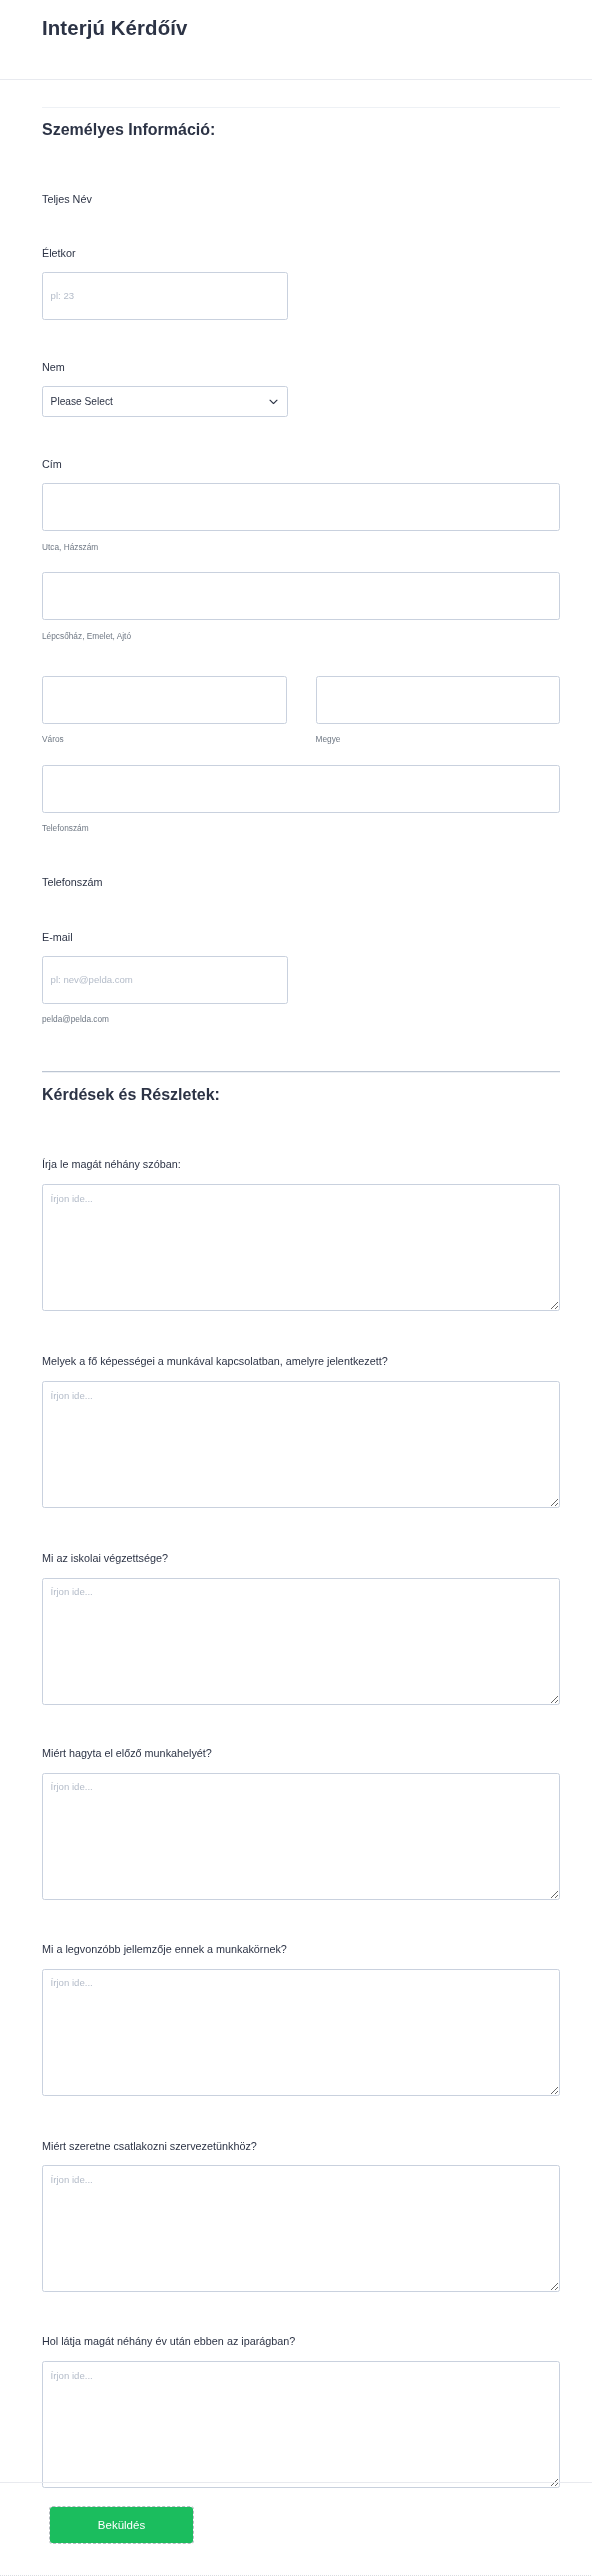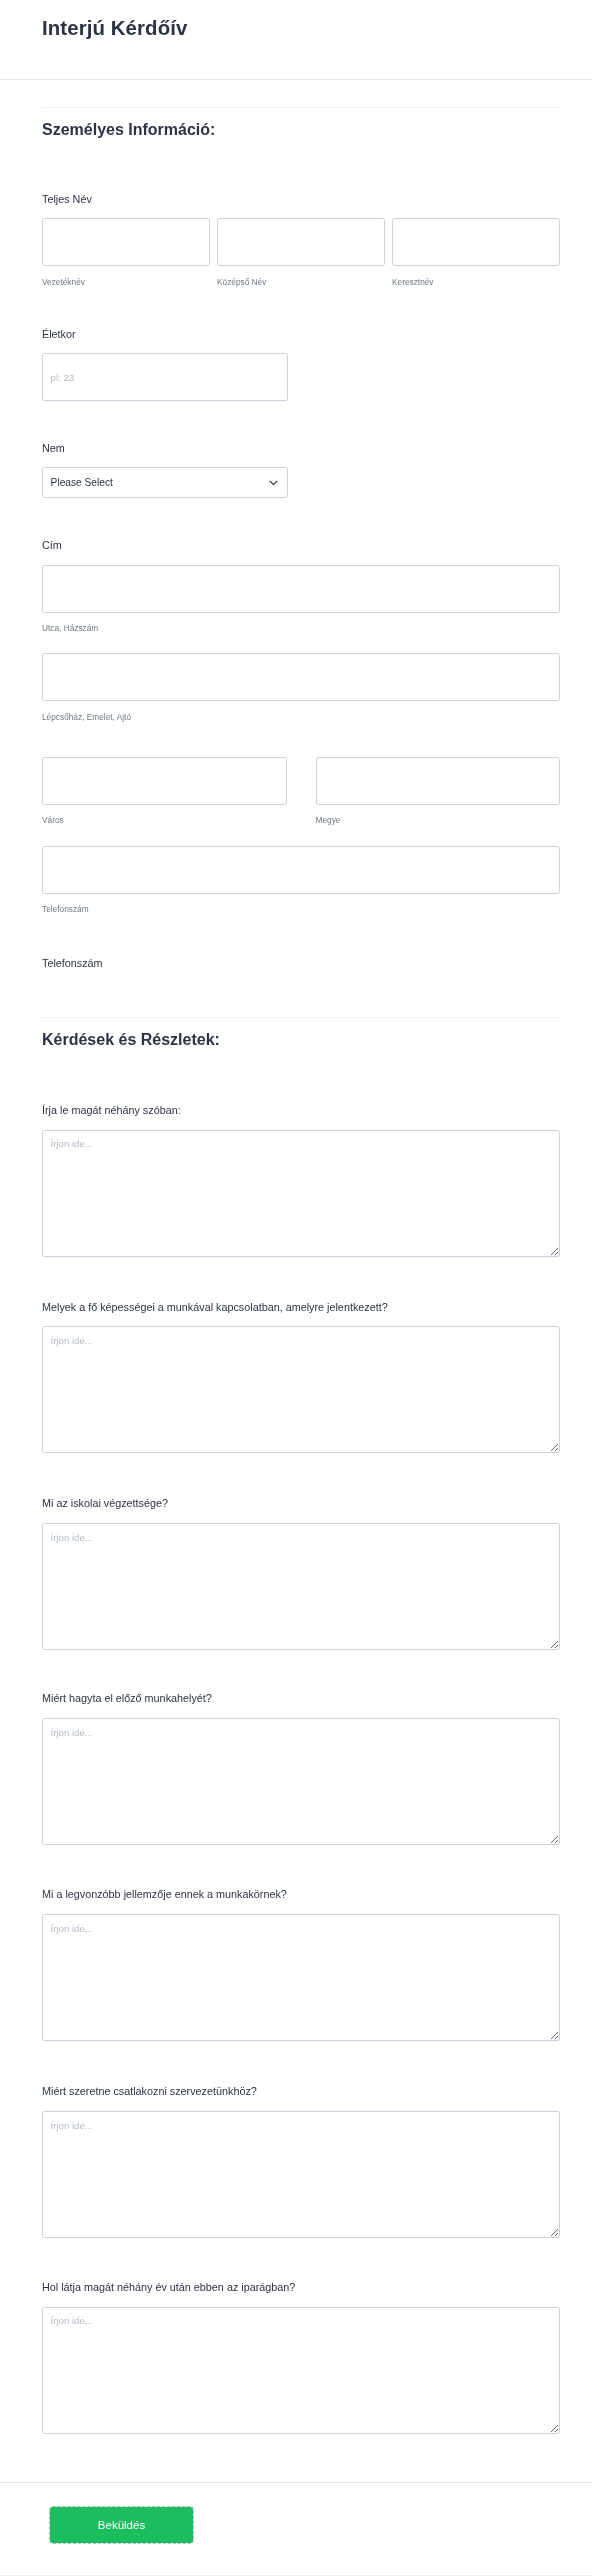--- a/index.html
+++ b/index.html
@@ -169,34 +169,20 @@
   </div>
   <div class="header-divider"></div>
 
   <div class="content">
 
     <div class="section-divider sd-top"></div>
     <h2 class="section-heading">Személyes Információ:</h2>
 
     <div class="field mt-92">
       <span class="field-label">Teljes Név</span>
-      <div class="name-grid">
-        <div class="name-col">
-          <input type="text" class="text-input" style="">
-          <span class="sublabel">Vezetéknév</span>
-        </div>
-        <div class="name-col">
-          <input type="text" class="text-input" style="">
-          <span class="sublabel">Középső Név</span>
-        </div>
-        <div class="name-col">
-          <input type="text" class="text-input" style="">
-          <span class="sublabel">Keresztnév</span>
-        </div>
-      </div>
     </div>
 
     <div class="field mt-66">
       <span class="field-label">Életkor</span>
       <input type="text" class="text-input w-half" placeholder="pl: 23" style="">
     </div>
 
     <div class="field mt-66">
       <span class="field-label">Nem</span>
       <div class="select-wrap">
@@ -234,20 +220,25 @@
       <div class="addr-row">
         <input type="text" class="text-input w-full" style="">
         <span class="sublabel">Telefonszám</span>
       </div>
     </div>
 
     <div class="field mt-69">
       <span class="field-label">Telefonszám</span>
     </div>
 
+    <div class="field mt-67">
+      <span class="field-label">E-mail</span>
+      <input type="text" class="text-input w-half" placeholder="pl: nev@pelda.com" style="">
+      <span class="sublabel">pelda@pelda.com</span>
+    </div>
 
     <div class="section-divider sd-questions"></div>
     <h2 class="section-heading">Kérdések és Részletek:</h2>
 
     <div class="field mt-92">
       <span class="field-label q-label-gap">Írja le magát néhány szóban:</span>
       <textarea class="q-textarea" placeholder="Írjon ide..." style=""></textarea>
     </div>
 
     <div class="field mt-68">

